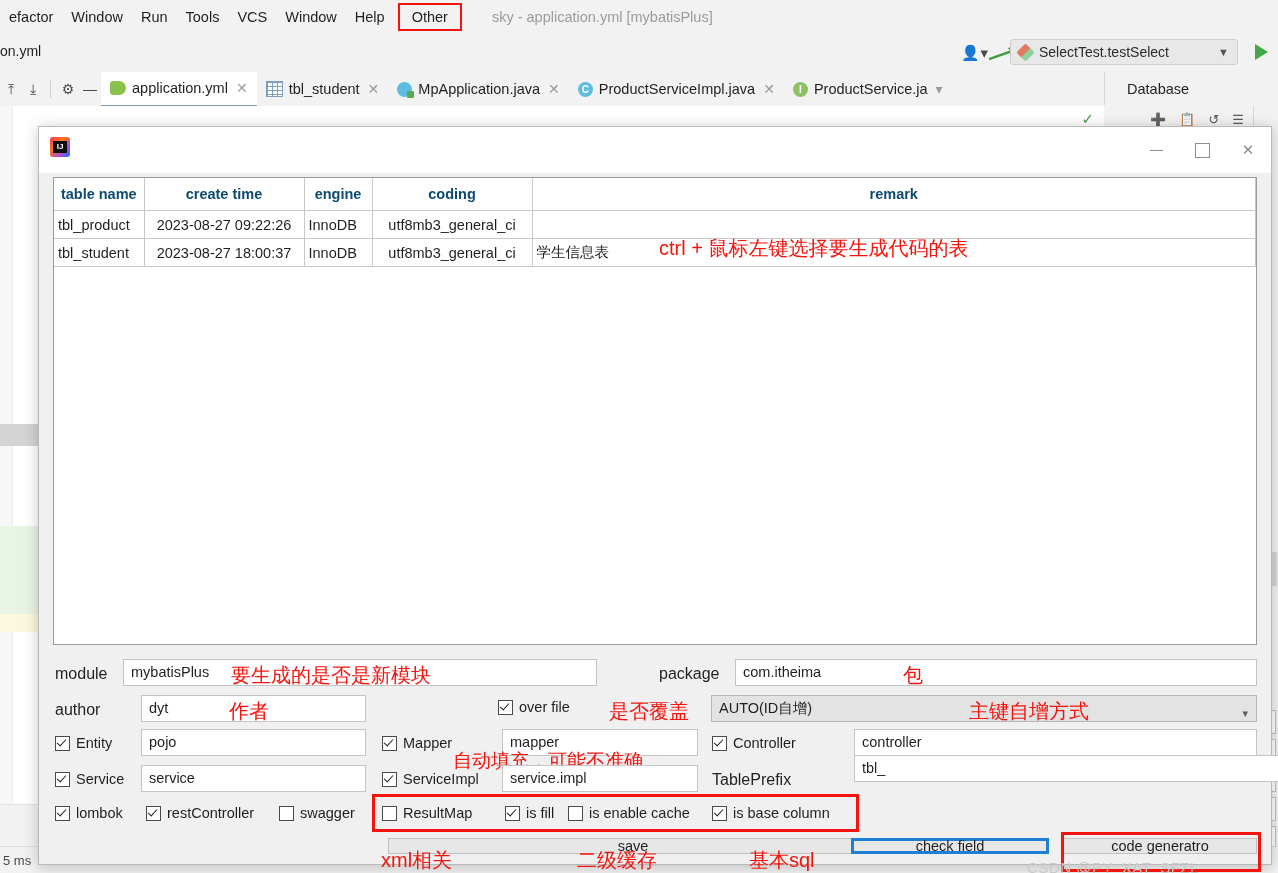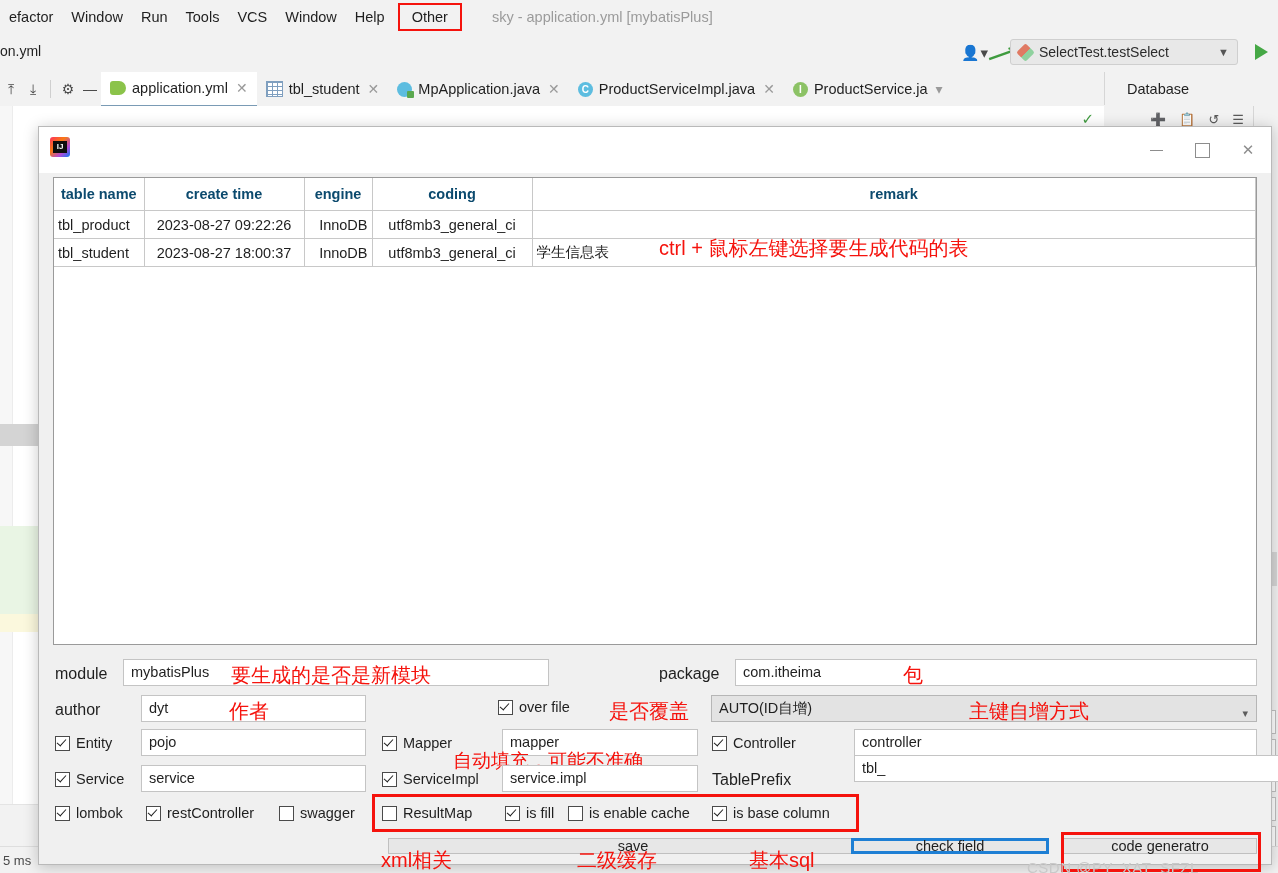--- a/index.html
+++ b/index.html
@@ -132,21 +132,21 @@
   table.gen th{
     color:#0c4a6e;font-weight:bold;font-size:14.5px;height:30px;
     border-right:1px solid #c8c8c8;border-bottom:1px solid #c8c8c8;background:#fff;
   }
   table.gen td{
     font-size:14.5px;height:27px;border-right:1px solid #c8c8c8;border-bottom:1px solid #c8c8c8;
     padding:0 4px;white-space:nowrap;color:#1f1f1f;
   }
   td.c-name{text-align:left;}
   td.c-time{text-align:center;}
-  td.c-engine{text-align:right;}
+  td.c-engine{text-align:left;}
   td.c-coding{text-align:center;}
 
   
   .anno{position:absolute;color:#f5130d;white-space:nowrap;pointer-events:none;}
   .anno-cn{font-size:20px;}
   .anno-cn-sm{font-size:19px;}
 
   
   .frm{position:absolute;left:0;right:0;top:524px;bottom:0;}
   .lbl{position:absolute;font-size:16px;color:#1f1f1f;white-space:nowrap;}
@@ -335,21 +335,21 @@
         </tr>
       </tbody>
     </table>
   </div>
 
   <div class="anno anno-cn" style="left:620px;top:108px">ctrl + 鼠标左键选择要生成代码的表</div>
 
   <div class="frm">
 
     <div class="lbl" style="left:16px;top:14px">module</div>
-    <div class="tfield" style="left:84px;top:8px;width:426px">mybatisPlus</div>
+    <div class="tfield" style="left:84px;top:8px;width:474px">mybatisPlus</div>
     <div class="anno anno-cn" style="left:192px;top:11px">要生成的是否是新模块</div>
 
     <div class="lbl" style="left:620px;top:14px">package</div>
     <div class="tfield" style="left:696px;top:8px;width:522px">com.itheima</div>
     <div class="anno anno-cn" style="left:864px;top:11px">包</div>
 
     <div class="lbl" style="left:16px;top:50px">author</div>
     <div class="tfield" style="left:102px;top:44px;width:225px">dyt</div>
     <div class="anno anno-cn" style="left:190px;top:47px">作者</div>
 

